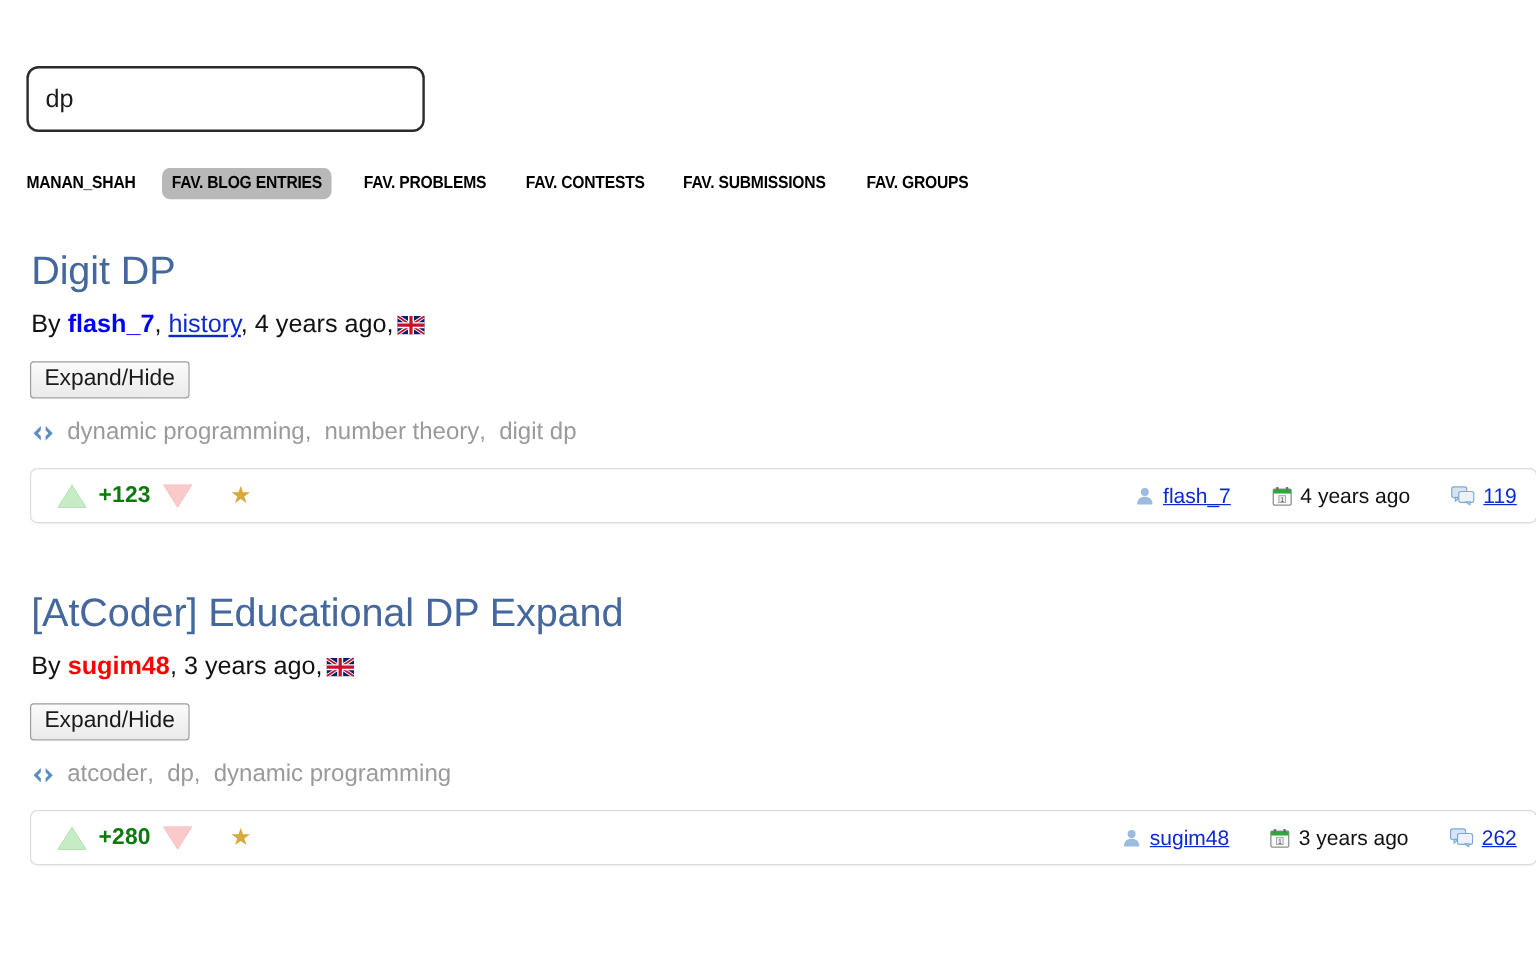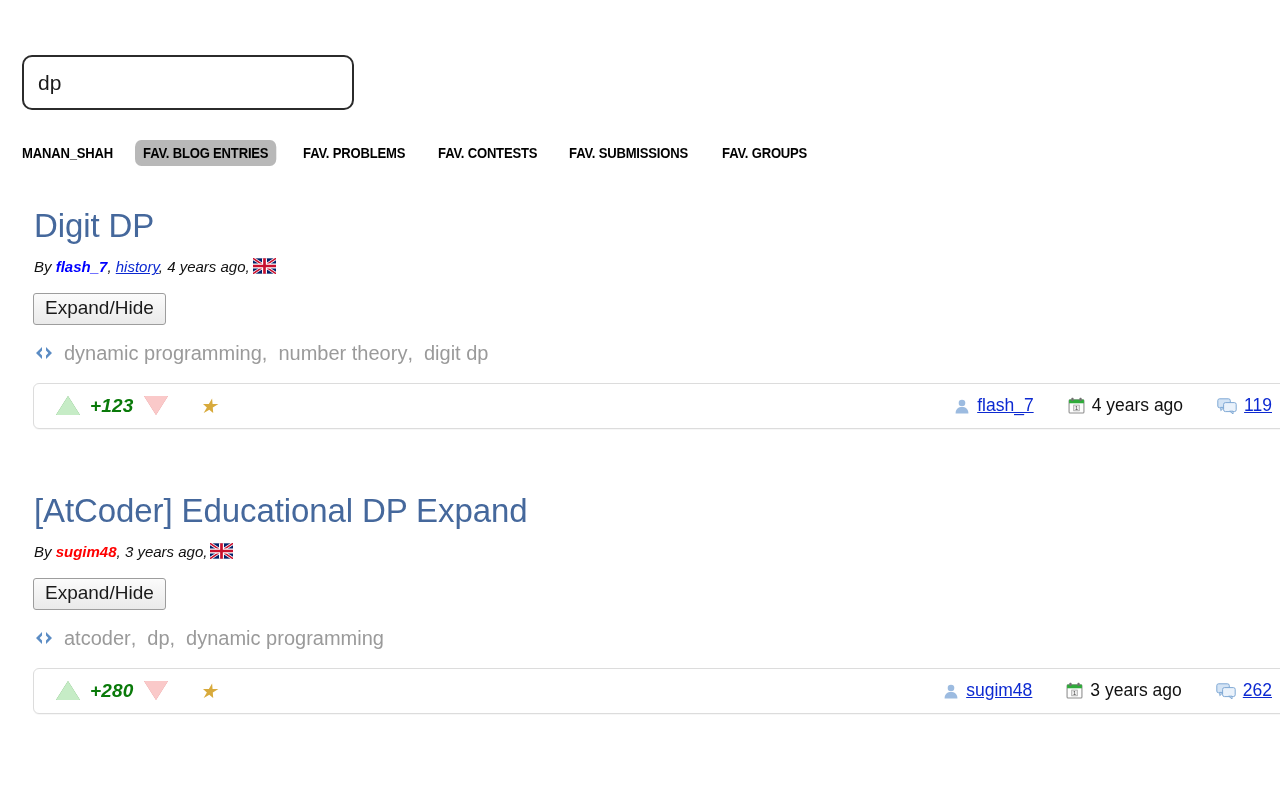--- a/index.html
+++ b/index.html
@@ -58,38 +58,37 @@
     transform-origin: left center;
     display: inline-block;
   }
   .nav-item.first { padding-left: 0; }
   .nav-item.active {
     background: #b8b8b8;
     color: #000;
   }
 
   
-  .entry { position: absolute; left: 12px; width: 1168px; }
+  .entry { position: absolute; left: 4px; width: 1168px; }
   .entry-title {
     display: block;
     font-family: "Liberation Sans", sans-serif;
     font-size: 33px;
     font-weight: normal;
     color: #45689c;
     text-decoration: none;
     line-height: 1.1;
     margin: 0 0 0 22px;
     letter-spacing: -0.1px;
   }
   .byline {
     margin: 14px 4px 0 22px;
-    font-size: 15px;
+    font-size: 21px;
     color: #111;
     line-height: 1.25;
-    font-style: italic;
   }
   .author {
     font-weight: bold;
     text-decoration: none;
   }
   .author.expert { color: #0000ff; }
   .author.lgm    { color: #ff0000; }
   .history-link {
     color: #0c29d1;
     text-decoration: underline;
@@ -137,21 +136,21 @@
     height: 46px;
     border: 1px solid #dcdcdc;
     border-radius: 6px;
     background: #fff;
     display: flex;
     align-items: center;
     justify-content: space-between;
     padding: 0 16px 0 22px;
     box-shadow: 0 1px 0 rgba(0,0,0,0.03);
   }
-  .vote-group { display: flex; align-items: center; gap: 10px; font-style: italic; }
+  .vote-group { display: flex; align-items: center; gap: 10px; }
   .tri { width: 0; height: 0; display: inline-block; cursor: pointer; }
   .tri-up {
     border-left: 12px solid transparent;
     border-right: 12px solid transparent;
     border-bottom: 19px solid #c6ecc6;
     filter: drop-shadow(0 0 0.6px #5aa95a);
   }
   .tri-down {
     border-left: 12px solid transparent;
     border-right: 12px solid transparent;

